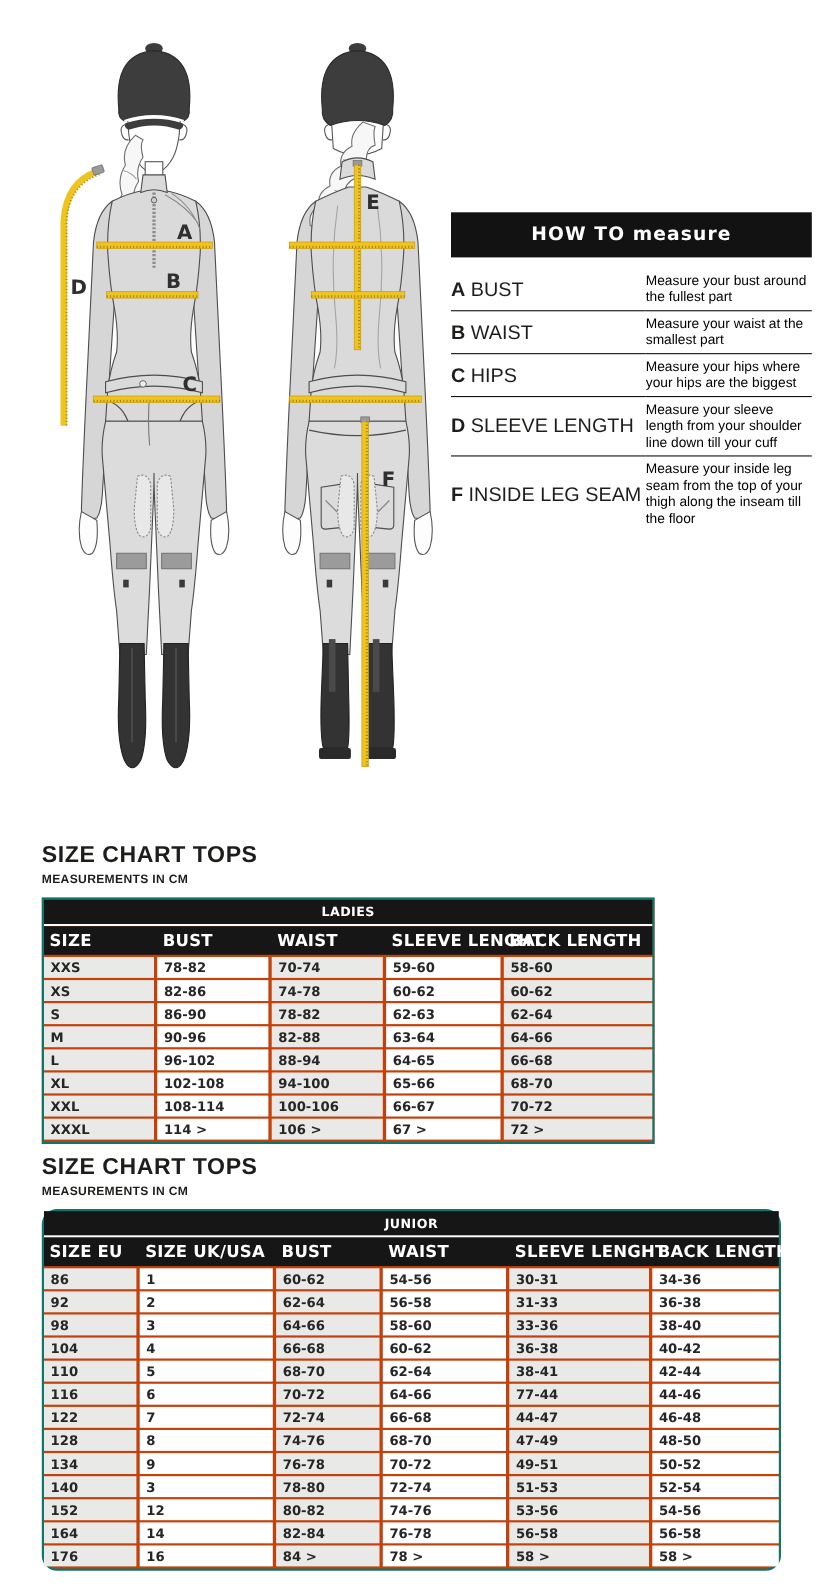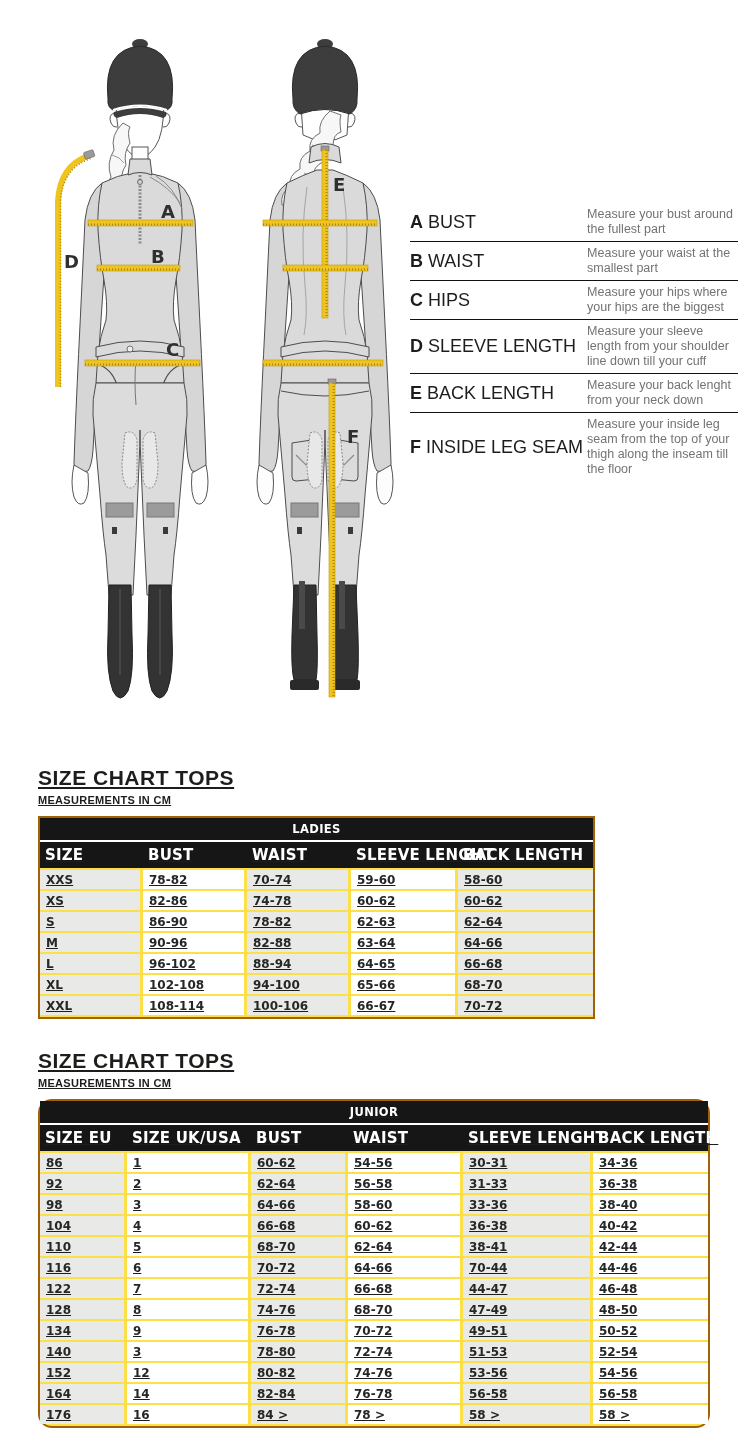--- a/index.html
+++ b/index.html
@@ -19,29 +19,29 @@
     background:#121212;color:#fff;text-align:center;
     font-family:"DejaVu Sans", sans-serif;font-weight:800;font-size:17px;
     letter-spacing:1px;padding:10px 0 11px 0;
   }
   .howto-table{width:100%;border-collapse:collapse;margin-top:10px;}
   .howto-table tr{border-bottom:1.5px solid #111;}
   .howto-table tr:last-child{border-bottom:none;}
   .howto-table td{vertical-align:middle;padding:4px 0;}
   .howto-table td.lbl{width:130px;font-size:18px;white-space:nowrap;padding-right:4px;}
   .howto-table td.lbl b{font-weight:800;}
-  .howto-table td.desc{font-size:12.5px;line-height:1.2;color:#737373;width:198px;}
+  .howto-table td.desc{font-size:12.5px;line-height:1.2;color:#000000;width:198px;}
   
-  .chart-section{position:absolute;left:38px;text-decoration:underline;}
+  .chart-section{position:absolute;left:38px;}
   .section-ladies{top:766px;}
   .section-junior{top:1049px;}
   .chart-title{font-size:21px;font-weight:700;letter-spacing:0.5px;margin:0;color:#1d1d1b;}
   .chart-sub{font-size:11px;font-weight:700;letter-spacing:0.3px;margin-top:4px;color:#1d1d1b;}
   .sizetable{
-    border:2px solid #a16207;background:#fde047;margin-top:10px;
+    border:2px solid #0f766e;background:#c2410c;margin-top:10px;
     font-family:"DejaVu Sans", sans-serif;
   }
   .sizetable .band{
     background:#161616;color:#fff;text-align:center;font-weight:700;
     font-size:11.5px;letter-spacing:0.4px;padding:4px 0;
     border-bottom:2px solid #ffffff;
   }
   .sizetable .thead{
     background:#161616;color:#fff;display:grid;
     grid-template-columns:var(--cols);column-gap:3px;
@@ -195,43 +195,40 @@
 
   <span class="tape-label" style="left:131px;top:168px;">A</span>
   <span class="tape-label" style="left:121px;top:213px;">B</span>
   <span class="tape-label" style="left:136px;top:306px;">C</span>
   <span class="tape-label" style="left:34px;top:218px;">D</span>
   <span class="tape-label" style="left:303px;top:141px;">E</span>
   <span class="tape-label" style="left:317px;top:393px;">F</span>
 </div>
 
 <div class="howto">
+  <div class="howto-banner">HOW TO measure</div>
   <table class="howto-table">
     <tbody>
       <tr>
         <td class="lbl"><b>A</b> <span>BUST</span></td>
         <td class="desc">Measure your bust around the fullest part</td>
       </tr>
       <tr>
         <td class="lbl"><b>B</b> <span>WAIST</span></td>
         <td class="desc">Measure your waist at the smallest part</td>
       </tr>
       <tr>
         <td class="lbl"><b>C</b> <span>HIPS</span></td>
         <td class="desc">Measure your hips where your hips are the biggest</td>
       </tr>
       <tr>
         <td class="lbl"><b>D</b> <span>SLEEVE LENGTH</span></td>
         <td class="desc">Measure your sleeve length from your shoulder line down till your cuff</td>
       </tr>
       <tr>
-        <td class="lbl"><b>E</b> <span>BACK LENGTH</span></td>
-        <td class="desc">Measure your back lenght from your neck down</td>
-      </tr>
-      <tr>
         <td class="lbl"><b>F</b> <span>INSIDE LEG SEAM</span></td>
         <td class="desc">Measure your inside leg seam from the top of your thigh along the inseam till the floor</td>
       </tr>
     </tbody>
   </table>
 </div>
 
 <section class="chart-section section-ladies">
   <h2 class="chart-title">SIZE CHART TOPS</h2>
   <div class="chart-sub">MEASUREMENTS IN CM</div>
@@ -286,20 +283,27 @@
           <div class="td">94-100</div>
           <div class="td">65-66</div>
           <div class="td">68-70</div>
         </div>
         <div class="trow">
           <div class="td">XXL</div>
           <div class="td">108-114</div>
           <div class="td">100-106</div>
           <div class="td">66-67</div>
           <div class="td">70-72</div>
+        </div>
+        <div class="trow">
+          <div class="td">XXXL</div>
+          <div class="td">114 &gt;</div>
+          <div class="td">106 &gt;</div>
+          <div class="td">67 &gt;</div>
+          <div class="td">72 &gt;</div>
         </div>
       </div>
   </div>
 </section>
 
 <section class="chart-section section-junior">
   <h2 class="chart-title">SIZE CHART TOPS</h2>
   <div class="chart-sub">MEASUREMENTS IN CM</div>
   <div class="sizetable tbl-junior">
     <div class="band">JUNIOR</div>
@@ -350,21 +354,21 @@
           <div class="td">68-70</div>
           <div class="td">62-64</div>
           <div class="td">38-41</div>
           <div class="td">42-44</div>
         </div>
         <div class="trow">
           <div class="td">116</div>
           <div class="td">6</div>
           <div class="td">70-72</div>
           <div class="td">64-66</div>
-          <div class="td">70-44</div>
+          <div class="td">77-44</div>
           <div class="td">44-46</div>
         </div>
         <div class="trow">
           <div class="td">122</div>
           <div class="td">7</div>
           <div class="td">72-74</div>
           <div class="td">66-68</div>
           <div class="td">44-47</div>
           <div class="td">46-48</div>
         </div>

